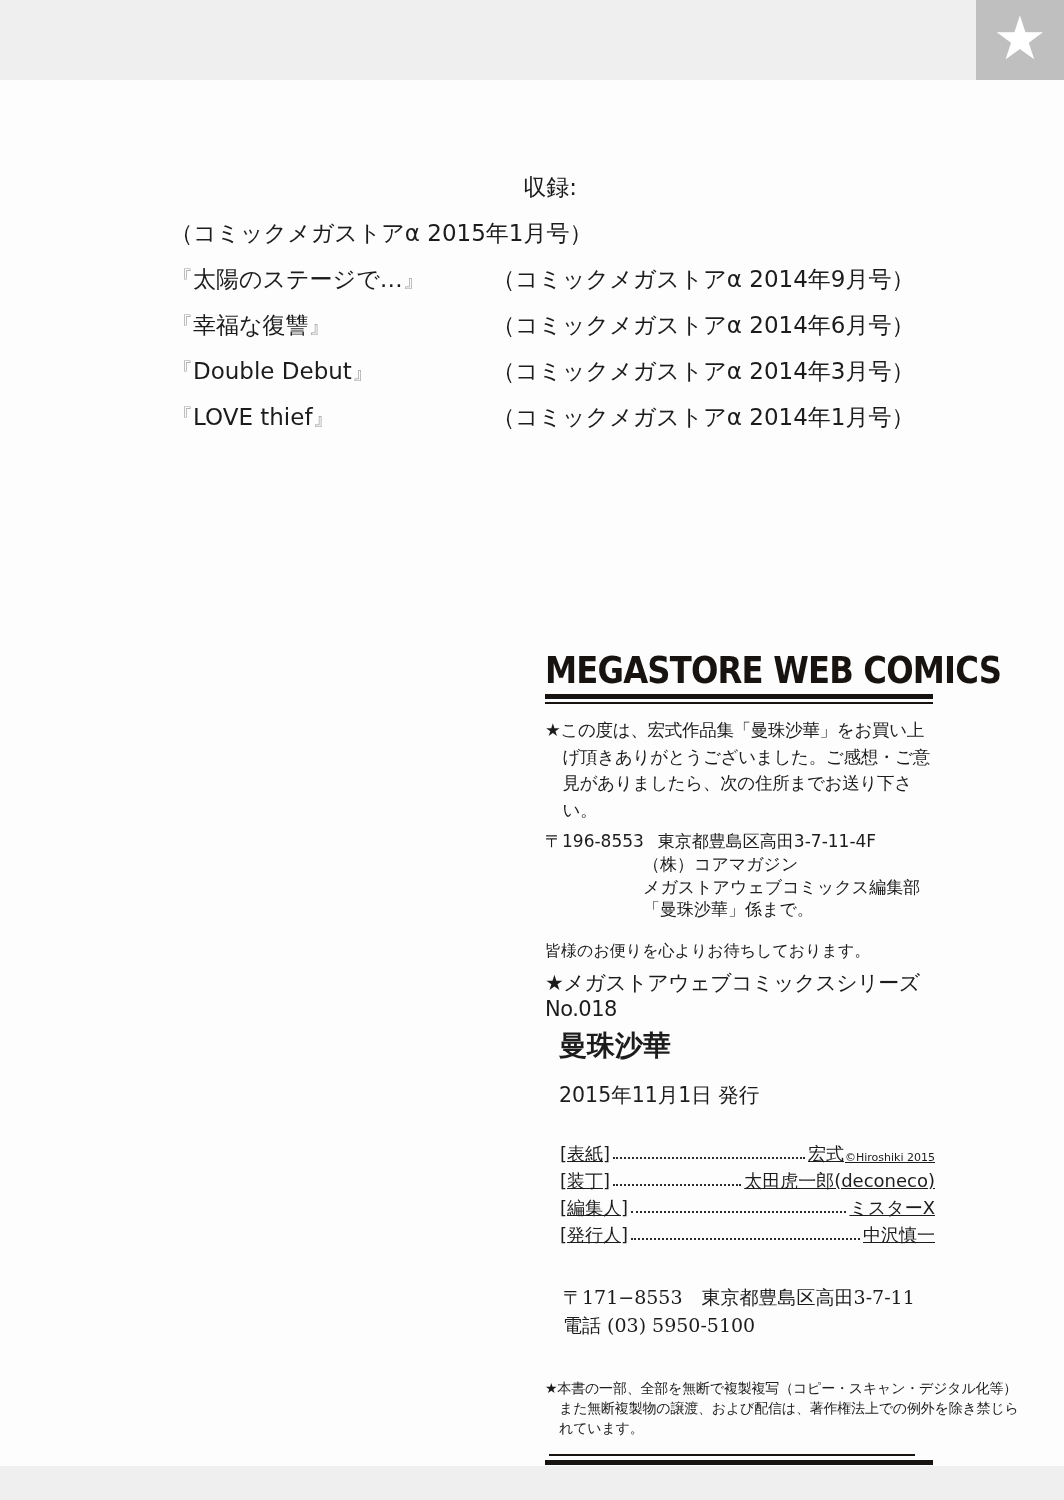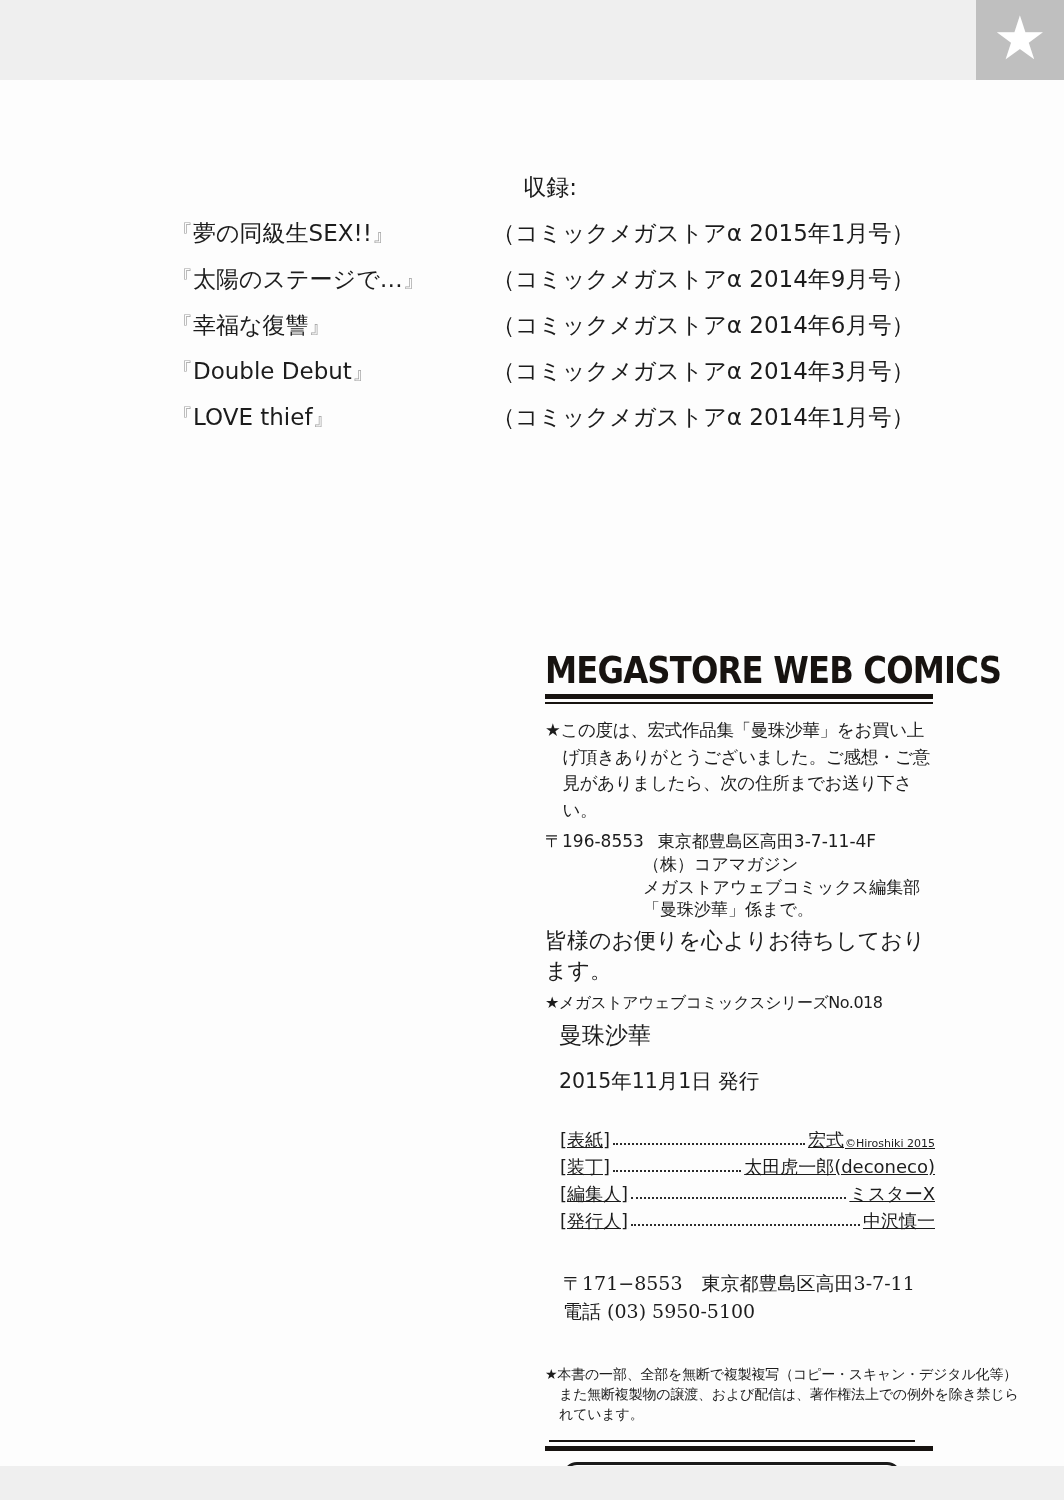--- a/index.html
+++ b/index.html
@@ -28,23 +28,23 @@
   .mw-text{display:inline-block;font-weight:bold;font-size:38px;letter-spacing:-1px;
     white-space:nowrap;transform:scaleX(0.85);transform-origin:0 50%;color:#171310;}
   .rule{background:#171310;}
   .rule.thick{height:5px;width:388px;}
   .rule.thin{height:2px;width:388px;margin-top:3px;}
   .hang{text-indent:-1em;padding-left:1em;}
   .thanks{margin:13px 0 0 0;font-size:17.5px;line-height:1.52;letter-spacing:-0.3px;}
   .addr{margin-top:7px;font-size:17px;line-height:1.33;}
   .addr-line1 .addr-street{margin-left:14px;}
   .addr-ind{margin-left:98px;}
-  .awaiting{margin:5px 0 0 0;font-size:22px;}
-  .series{margin:7px 0 0 0;font-size:16px;letter-spacing:-0.5px;}
-  .book-title{margin:6px 0 16px 14px;font-size:23px;font-weight:normal;}
+  .awaiting{margin:20px 0 0 0;font-size:16px;}
+  .series{margin:7px 0 0 0;font-size:21px;letter-spacing:-0.5px;}
+  .book-title{margin:6px 0 16px 14px;font-size:28px;font-weight:bold;}
   .pub-date{margin:5px 0 0 14px;font-size:20.5px;}
   .credits{margin:30px 0 0 15px;width:375px;font-size:18px;}
   .cr-row{display:flex;align-items:flex-end;height:27px;white-space:nowrap;text-decoration:underline;}
   .leader{flex:1;border-bottom:2px dotted #2b2b2b;margin:0 3px 7px 3px;min-width:12px;}
   .cr-note{font-size:11px;margin-left:1px;padding-bottom:2px;text-align:right;}
   .publisher{margin:36px 0 0 18px;font-size:19px;line-height:1.5;
     font-family:"DejaVu Serif","Liberation Serif",serif;}
   .copyright{margin:38px 0 0 0;width:470px;font-size:14px;line-height:1.45;letter-spacing:-0.2px;}
   .btm-rules{margin-top:15px;}
   .btm-rules .thin{margin:0 0 4px 4px;width:366px;height:2px;}
@@ -60,21 +60,20 @@
   <header class="top-bar">
     <div class="star-box">
       <span class="star">★</span>
     </div>
   </header>
 
   <section class="contents">
     <h2 class="contents-heading">収録:</h2>
 
     <div class="c-row">
-      <span class="c-title"><span class="br">『</span><span>夢の同級生SEX!!</span><span class="br">』</span></span>
       <span class="c-src">（コミックメガストアα 2015年1月号）</span>
     </div>
     <div class="c-row">
       <span class="c-title"><span class="br">『</span><span>太陽のステージで…</span><span class="br">』</span></span>
       <span class="c-src">（コミックメガストアα 2014年9月号）</span>
     </div>
     <div class="c-row">
       <span class="c-title"><span class="br">『</span><span>幸福な復讐</span><span class="br">』</span></span>
       <span class="c-src">（コミックメガストアα 2014年6月号）</span>
     </div>

